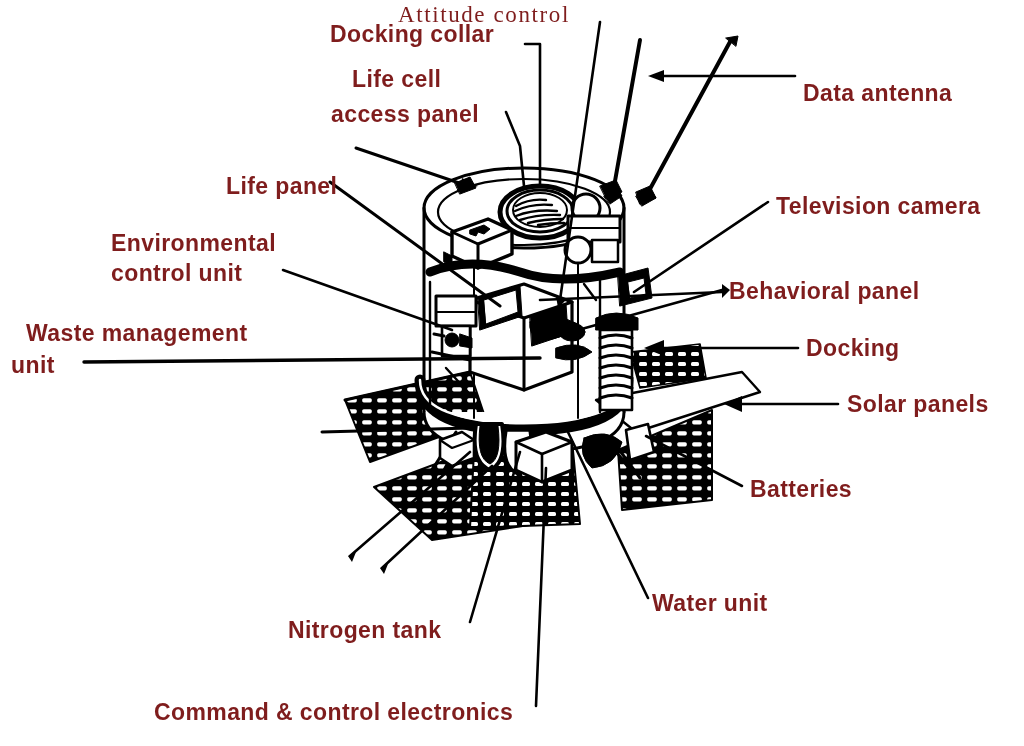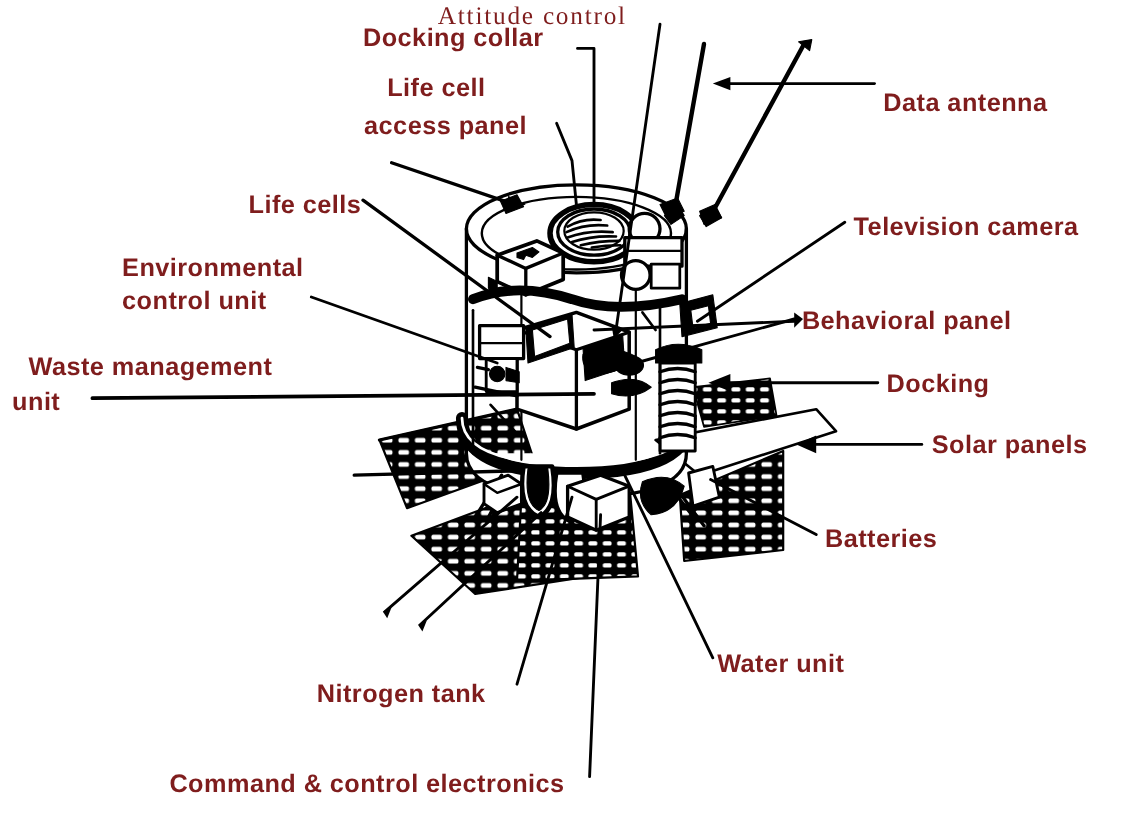--- a/index.html
+++ b/index.html
@@ -301,21 +301,21 @@
 
   <div class="lbl" style="left:330px; top:19px;">Docking collar</div>
 
   <div class="lbl" style="left:352px; top:64px;">Life cell</div>
 
   <div class="lbl" style="left:331px; top:99px;">access panel</div>
 
   <div class="lbl" style="left:803px; top:78px;">Data antenna</div>
 
 
-  <div class="lbl" style="left:226px; top:171px;">Life cells</div>
+  <div class="lbl" style="left:226px; top:171px;">Life panel</div>
 
   <div class="lbl" style="left:776px; top:191px;">Television camera</div>
 
   <div class="lbl" style="left:111px; top:228px;">Environmental</div>
 
   <div class="lbl" style="left:111px; top:258px;">control unit</div>
 
   <div class="lbl" style="left:729px; top:276px;">Behavioral panel</div>
 
   <div class="lbl" style="left:26px; top:318px;">Waste management</div>

